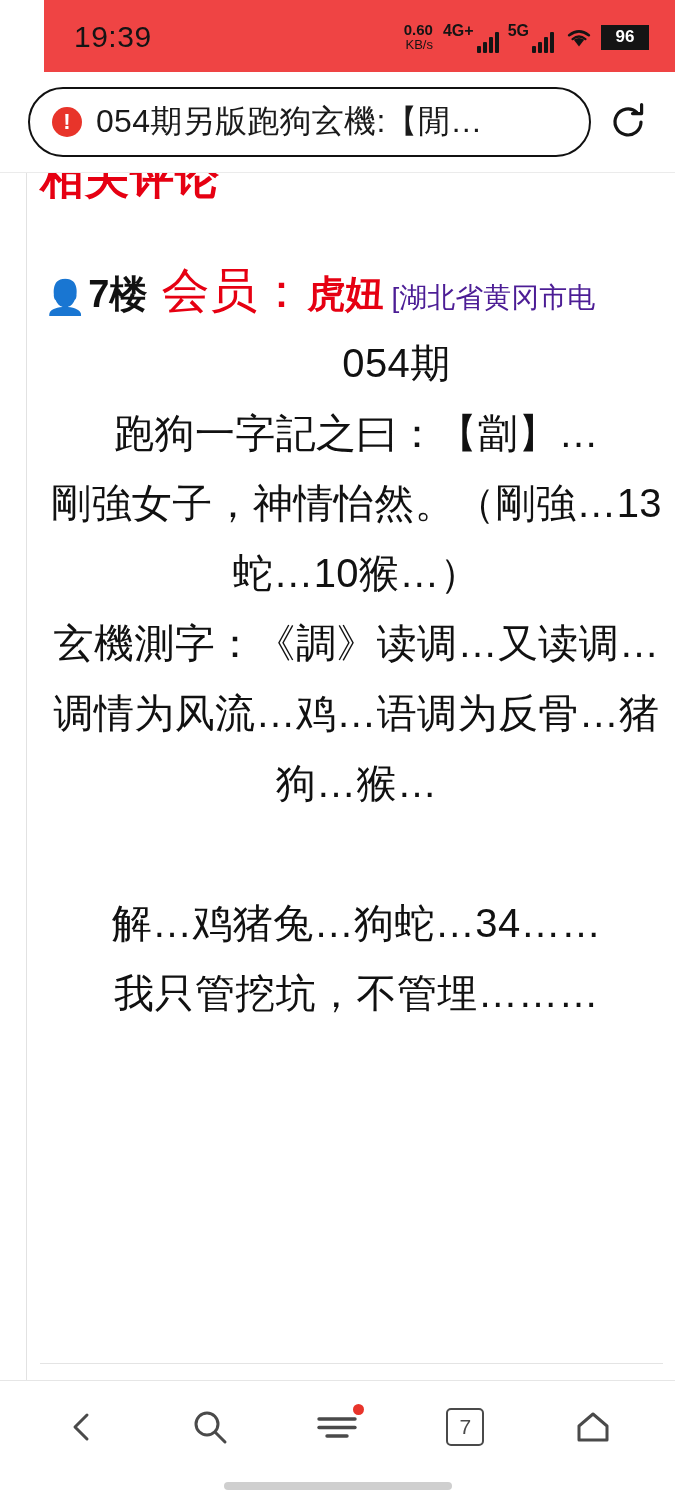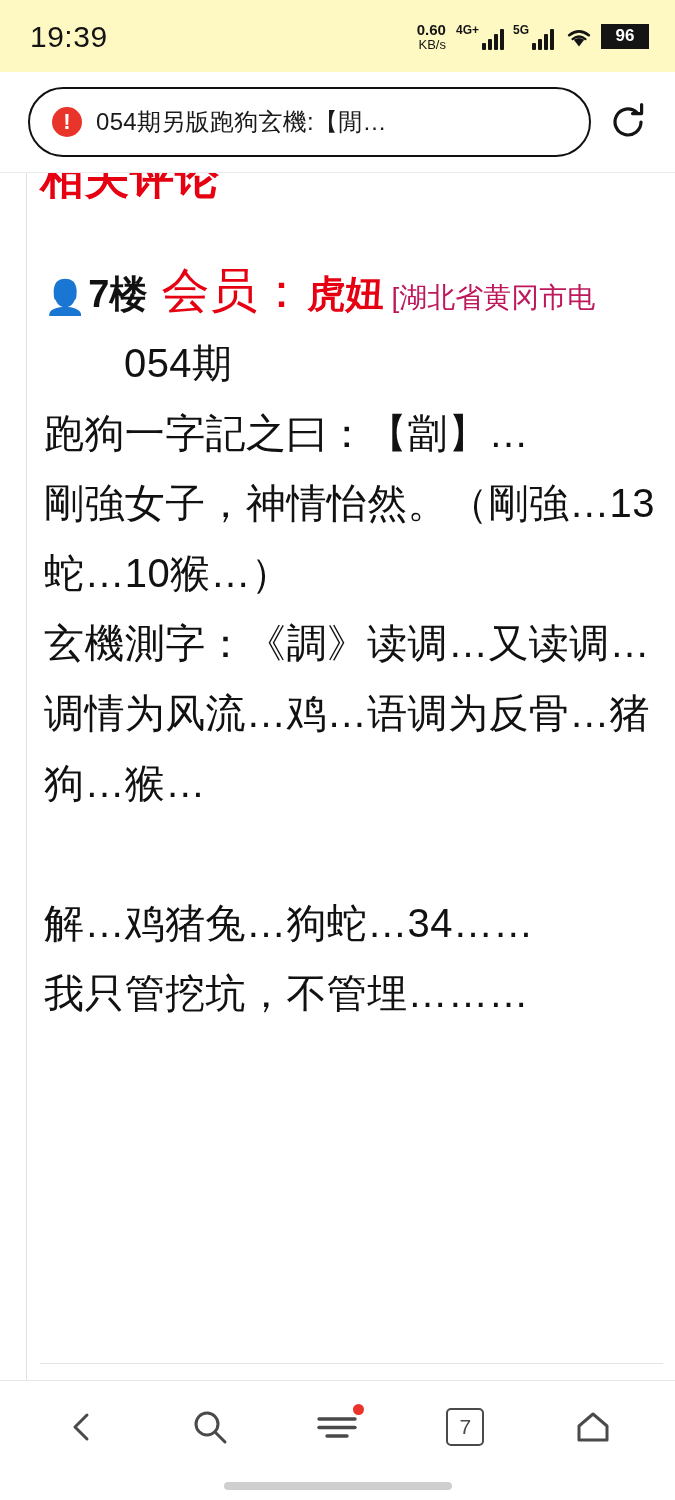--- a/index.html
+++ b/index.html
@@ -25,21 +25,22 @@
 
   
   .statusbar {
     height: 72px;
     flex: 0 0 72px;
     display: flex;
     align-items: center;
     justify-content: space-between;
     padding: 2px 26px 0 30px;
     box-sizing: border-box;
-    background: #fef9c3;
+    background: #ef4444;
+    margin-left: 44px;
   }
   .status-clock {
     font-size: 30px;
     color: #141414;
     letter-spacing: 0.5px;
   }
   .status-right {
     display: flex;
     align-items: center;
     gap: 9px;
@@ -52,21 +53,21 @@
     margin-right: 1px;
   }
   .net-speed .v { font-size: 15px; color: #141414; font-weight: 600; }
   .net-speed .u { font-size: 13px; color: #141414; }
   .sig-group {
     display: flex;
     align-items: flex-end;
     gap: 2px;
   }
   .sig-label {
-    font-size: 12px;
+    font-size: 16px;
     color: #141414;
     font-weight: 700;
     margin-bottom: 13px;
     margin-right: 1px;
   }
   .bars {
     display: flex;
     align-items: flex-end;
     gap: 2px;
     height: 22px;
@@ -132,21 +133,21 @@
     color: #ffffff;
     font-size: 22px;
     font-weight: 700;
     display: flex;
     align-items: center;
     justify-content: center;
     line-height: 1;
     margin-right: 14px;
   }
   .url-text {
-    font-size: 24px;
+    font-size: 32px;
     color: #1a1a1a;
     white-space: nowrap;
     overflow: hidden;
     text-overflow: clip;
     letter-spacing: 0.3px;
   }
   .reload-btn {
     flex: 0 0 auto;
     width: 66px;
     height: 66px;
@@ -233,32 +234,33 @@
     margin-left: 14px;
     font-weight: 500;
   }
   .member-name {
     color: #e60012;
     font-size: 38px;
     font-weight: 700;
     margin-left: 2px;
   }
   .ip-loc {
-    color: #be185d;
+    color: #4c1d95;
     font-size: 28px;
     margin-left: 8px;
   }
 
   .body-text {
     margin-top: 10px;
     font-size: 40px;
     line-height: 70px;
     color: #111111;
     letter-spacing: 0.4px;
     padding-right: 6px;
+    text-align: center;
   }
   .body-text p { margin: 0; }
   .body-text p.indent { text-indent: 80px; }
   .blank-line { height: 70px; }
 
   .bottom-rule {
     position: absolute;
     left: 40px;
     right: 12px;
     bottom: 16px;

